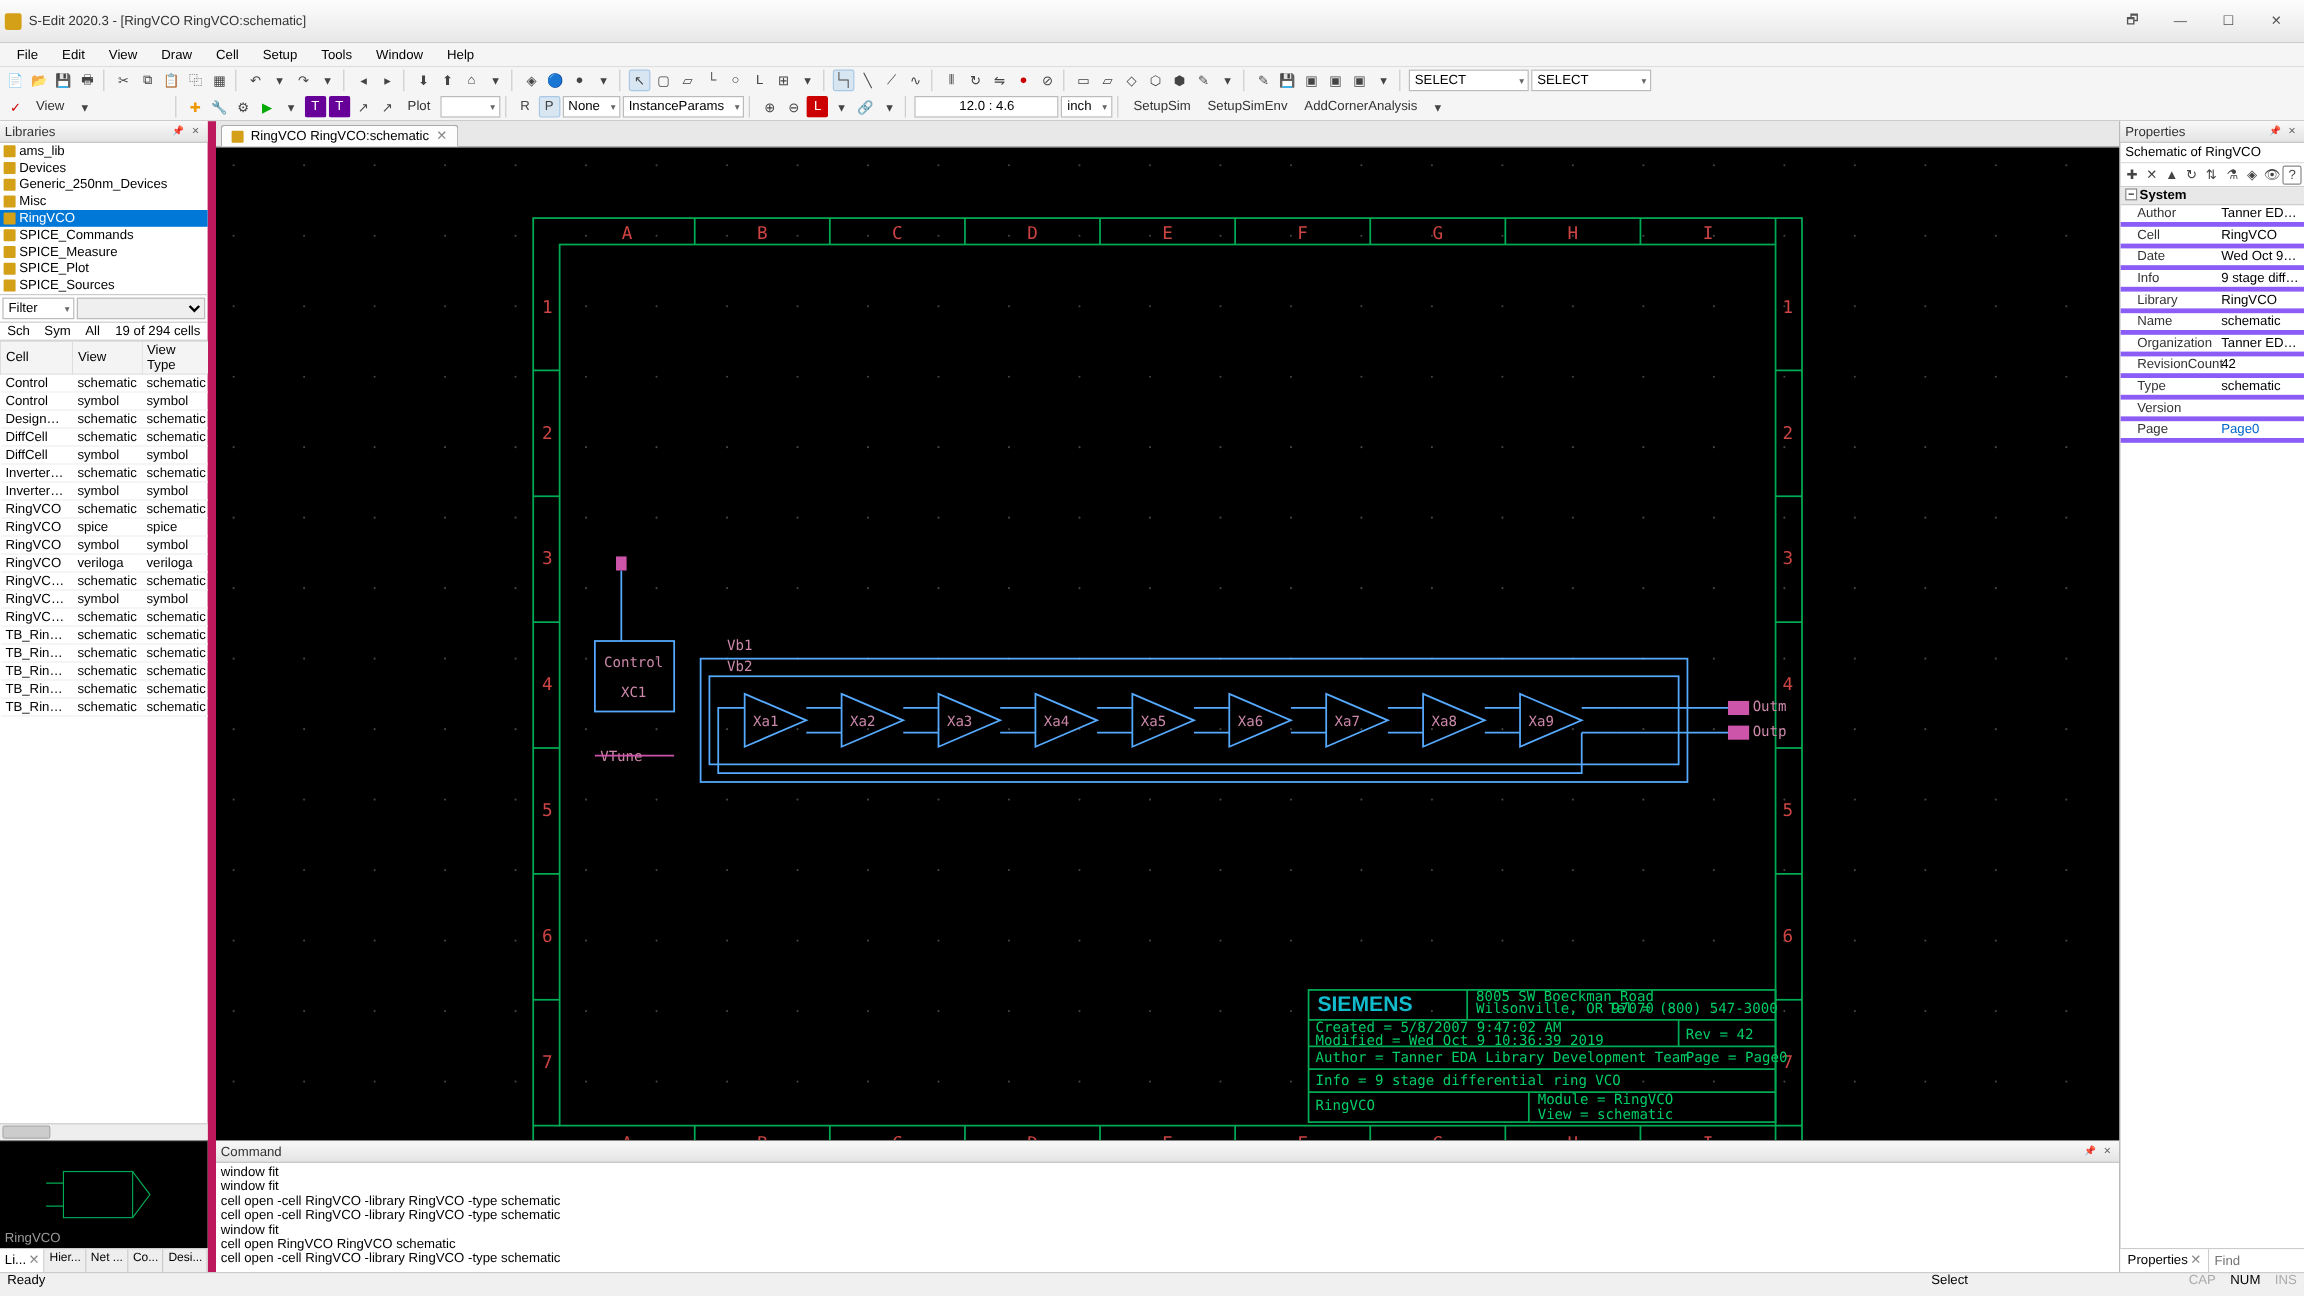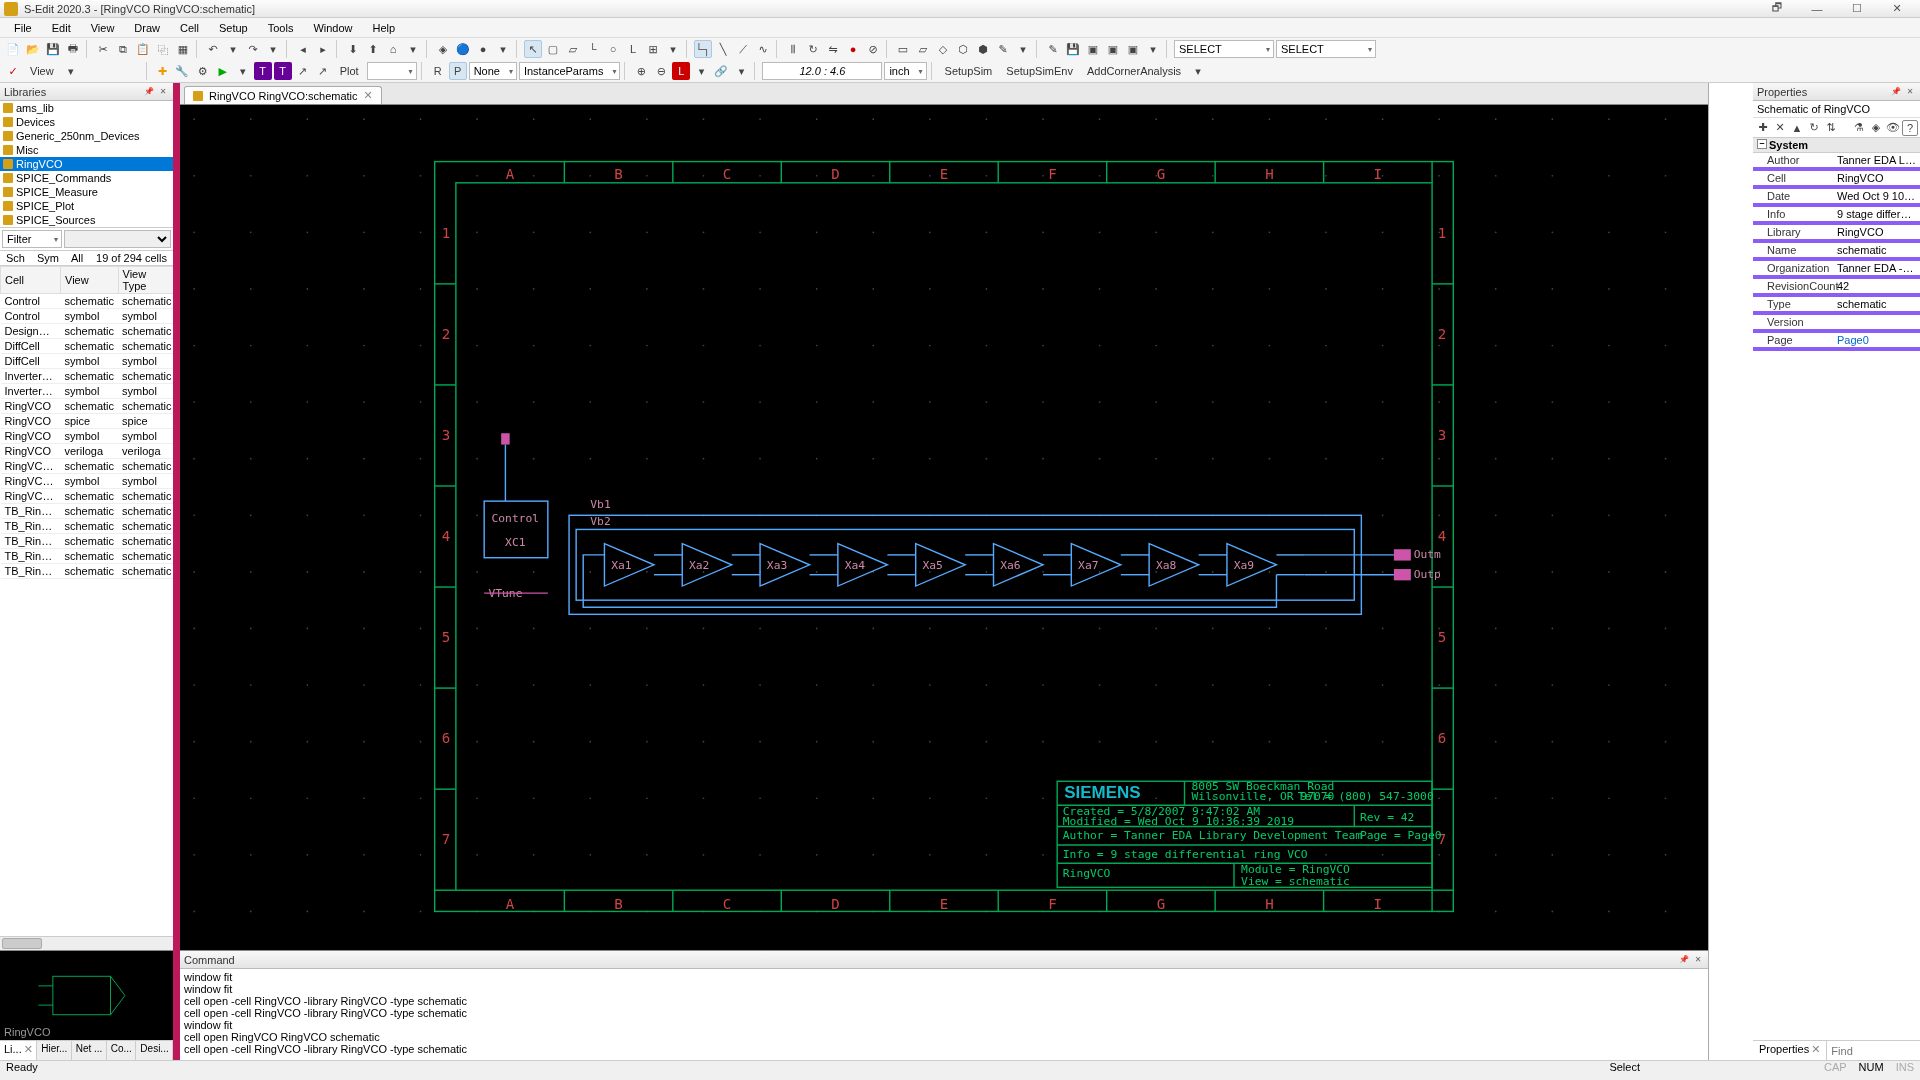--- a/index.html
+++ b/index.html
@@ -1,31 +1,31 @@
 <!DOCTYPE html>
 <html><head>
 <meta charset="utf-8">
 <style>
 * { box-sizing: border-box; margin: 0; padding: 0; font-family: "Segoe UI", Tahoma, sans-serif; font-size: 11px; }
 body { background: #f0f0f0; width: 1920px; height: 1080px; overflow: hidden; display: flex; flex-direction: column; }
-.titlebar { height: 18px; background: linear-gradient(#fdfdfd,#e8e8e8); display: flex; align-items: center; padding: 0 4px; border-bottom: 1px solid #ccc; }
+.titlebar { height: 36px; background: linear-gradient(#fdfdfd,#e8e8e8); display: flex; align-items: center; padding: 0 4px; border-bottom: 1px solid #ccc; }
 .titlebar .app-icon { width: 14px; height: 14px; background: #d4a017; margin-right: 6px; border-radius: 2px; }
 .titlebar .title-text { flex: 0 0 auto; color: #333; }
 .titlebar .spacer { flex: 1; }
 .winbtns { display: flex; gap: 2px; }
 .winbtn { width: 38px; height: 18px; display: flex; align-items: center; justify-content: center; color: #555; }
 .menubar { height: 20px; background: #f5f5f5; display: flex; align-items: center; padding: 0 4px; border-bottom: 1px solid #ddd; }
 .menubar span { padding: 2px 10px; cursor: default; }
 .toolbars { background: #f5f5f5; border-bottom: 1px solid #ccc; }
 .toolbar { height: 22px; display: flex; align-items: center; padding: 0 4px; gap: 2px; }
 .tbtn { width: 18px; height: 18px; display: flex; align-items: center; justify-content: center; border: 1px solid transparent; border-radius: 2px; color: #444; cursor: default; }
 .tsep { width: 4px; height: 18px; border-left: 1px solid #ccc; margin: 0 2px; }
 .tsel { height: 18px; border: 1px solid #bbb; background: #fff; padding: 0 16px 0 4px; display: flex; align-items: center; min-width: 50px; position: relative; }
 .tsel::after { content: "▾"; position: absolute; right: 3px; color: #666; font-size: 8px; }
-.tinput { height: 18px; border: 1px solid #bbb; background: #fff; padding: 0 4px; font-style: italic; }
+.tinput { height: 18px; border: 1px solid #bbb; background: #fff; padding: 0 4px; }
 .ttext { padding: 0 6px; color: #333; }
 .workspace { flex: 1; display: flex; min-height: 0; }
 .leftcol { width: 180px; display: flex; flex-direction: column; border-right: 7px solid #be185d; background: #fff; }
 .panel-header { height: 18px; background: linear-gradient(#f8f8f8,#e4e4e4); border-bottom: 1px solid #bbb; display: flex; align-items: center; padding: 0 4px; font-weight: normal; color: #333; }
 .panel-header .spacer { flex: 1; }
 .panel-header .pbtn { width: 12px; height: 12px; display: flex; align-items: center; justify-content: center; font-size: 8px; color: #666; margin-left: 2px; }
 .lib-list { flex: 0 0 auto; }
 .lib-item { padding: 1px 4px 1px 16px; position: relative; cursor: default; }
 .lib-item::before { content: ""; position: absolute; left: 3px; top: 2px; width: 10px; height: 10px; background: #d4a017; border-radius: 1px; }
 .lib-item.selected { background: #0078d7; color: #fff; }
@@ -49,21 +49,21 @@
 .center { flex: 1; display: flex; flex-direction: column; min-width: 0; }
 .filetabs { height: 22px; background: #e8e8e8; display: flex; align-items: flex-end; padding: 0 4px; border-bottom: 1px solid #888; }
 .filetab { background: #fdfdfd; border: 1px solid #aaa; border-bottom: none; padding: 2px 8px; border-radius: 3px 3px 0 0; display: flex; align-items: center; gap: 6px; }
 .filetab .x { color: #888; cursor: default; }
 .canvas-wrap { flex: 1; background: #000; position: relative; overflow: hidden; }
 .canvas { position: absolute; inset: 0; }
 .cmd-panel { height: 110px; border-top: 1px solid #888; display: flex; flex-direction: column; background: #fff; }
 .cmd-body { flex: 1; overflow: auto; padding: 2px 4px; font-family: Tahoma; }
 .cmd-body div { white-space: nowrap; }
 
-.rightcol { width: 212px; background: #fff; border-left: 1px solid #aaa; display: flex; flex-direction: column; padding-left: 44px; }
+.rightcol { width: 154px; background: #fff; border-left: 1px solid #aaa; display: flex; flex-direction: column; }
 .prop-toolbar { height: 20px; border-bottom: 1px solid #ccc; display: flex; align-items: center; padding: 0 2px; gap: 1px; }
 .prop-toolbar .tbtn { width: 16px; height: 16px; }
 .prop-title { padding: 2px 4px; border-bottom: 1px solid #ddd; }
 .prop-grid { flex: 1; overflow: auto; }
 .prop-section { background: #e8e8e8; padding: 1px 4px 1px 16px; font-weight: bold; border-bottom: 1px solid #ccc; position: relative; }
 .prop-section::before { content: "–"; position: absolute; left: 4px; border: 1px solid #888; width: 8px; height: 8px; line-height: 7px; text-align: center; font-size: 9px; background: #fff; }
 .prop-row { display: flex; border-bottom: 4px solid #8b5cf6; }
 .prop-row .k { width: 80px; padding: 1px 4px 1px 14px; color: #333; }
 .prop-row .v { flex: 1; padding: 1px 4px; white-space: nowrap; overflow: hidden; text-overflow: ellipsis; }
 .prop-row .v.link { color: #0066cc; }

